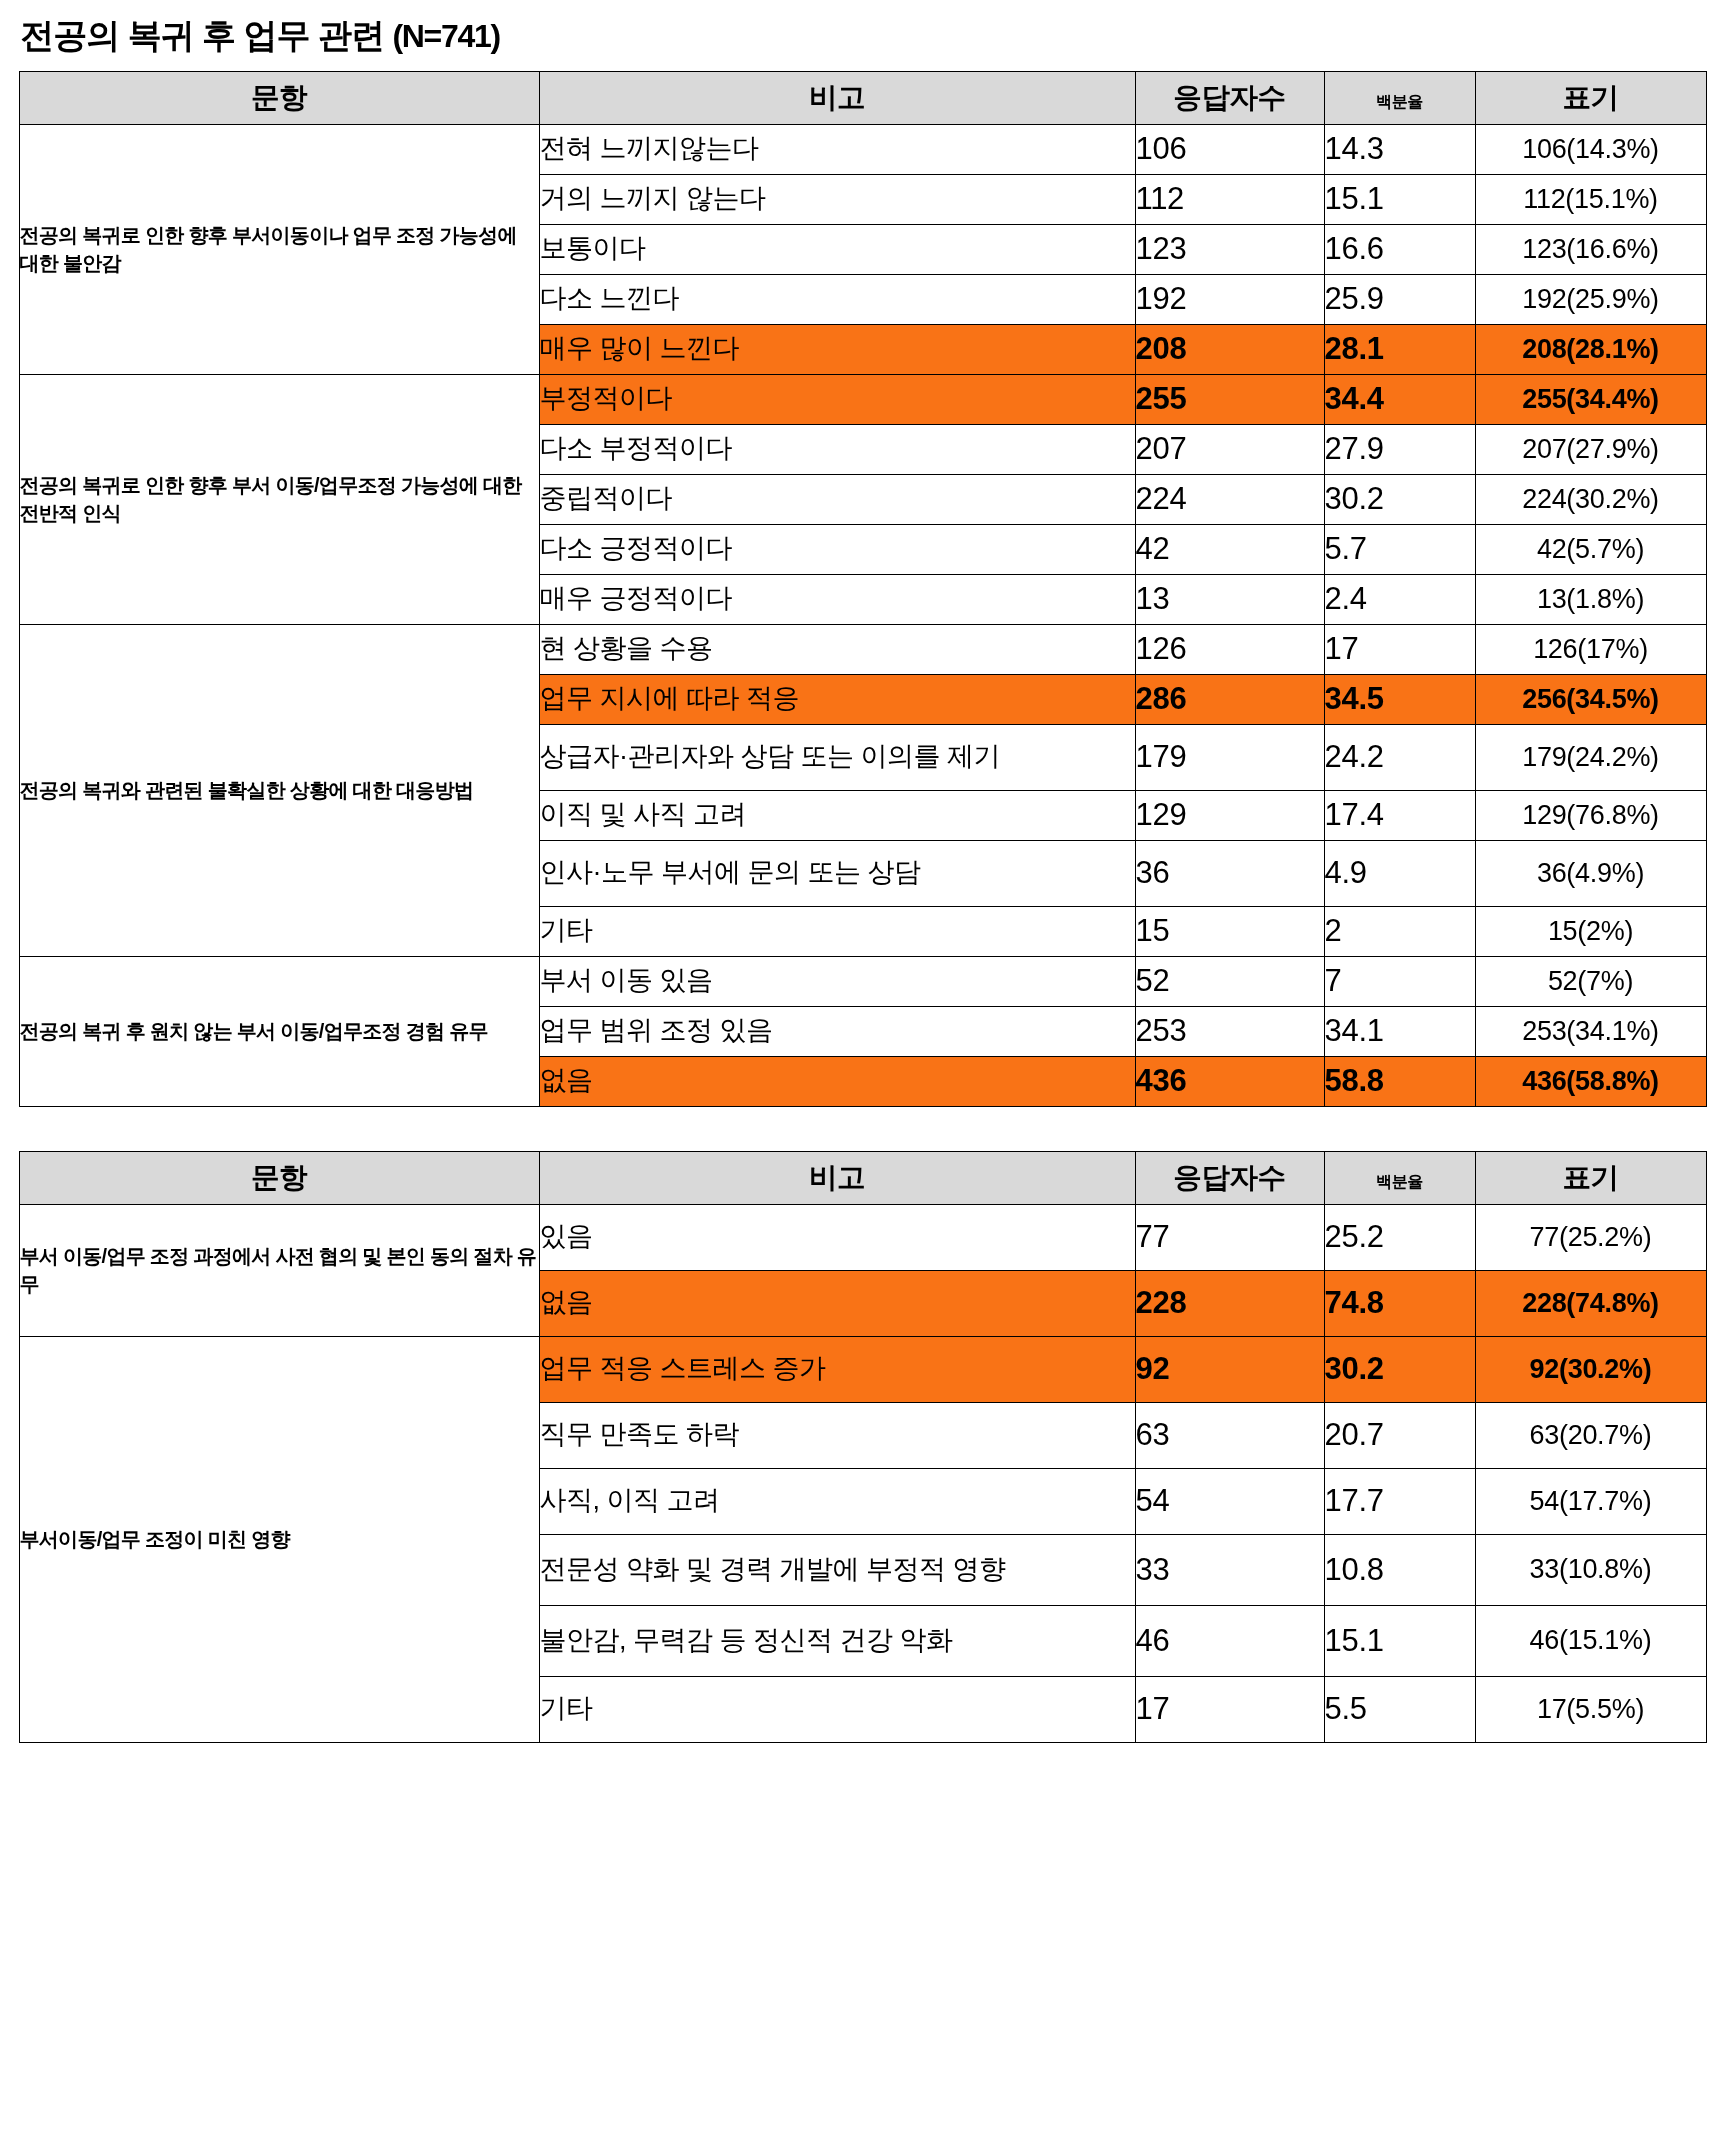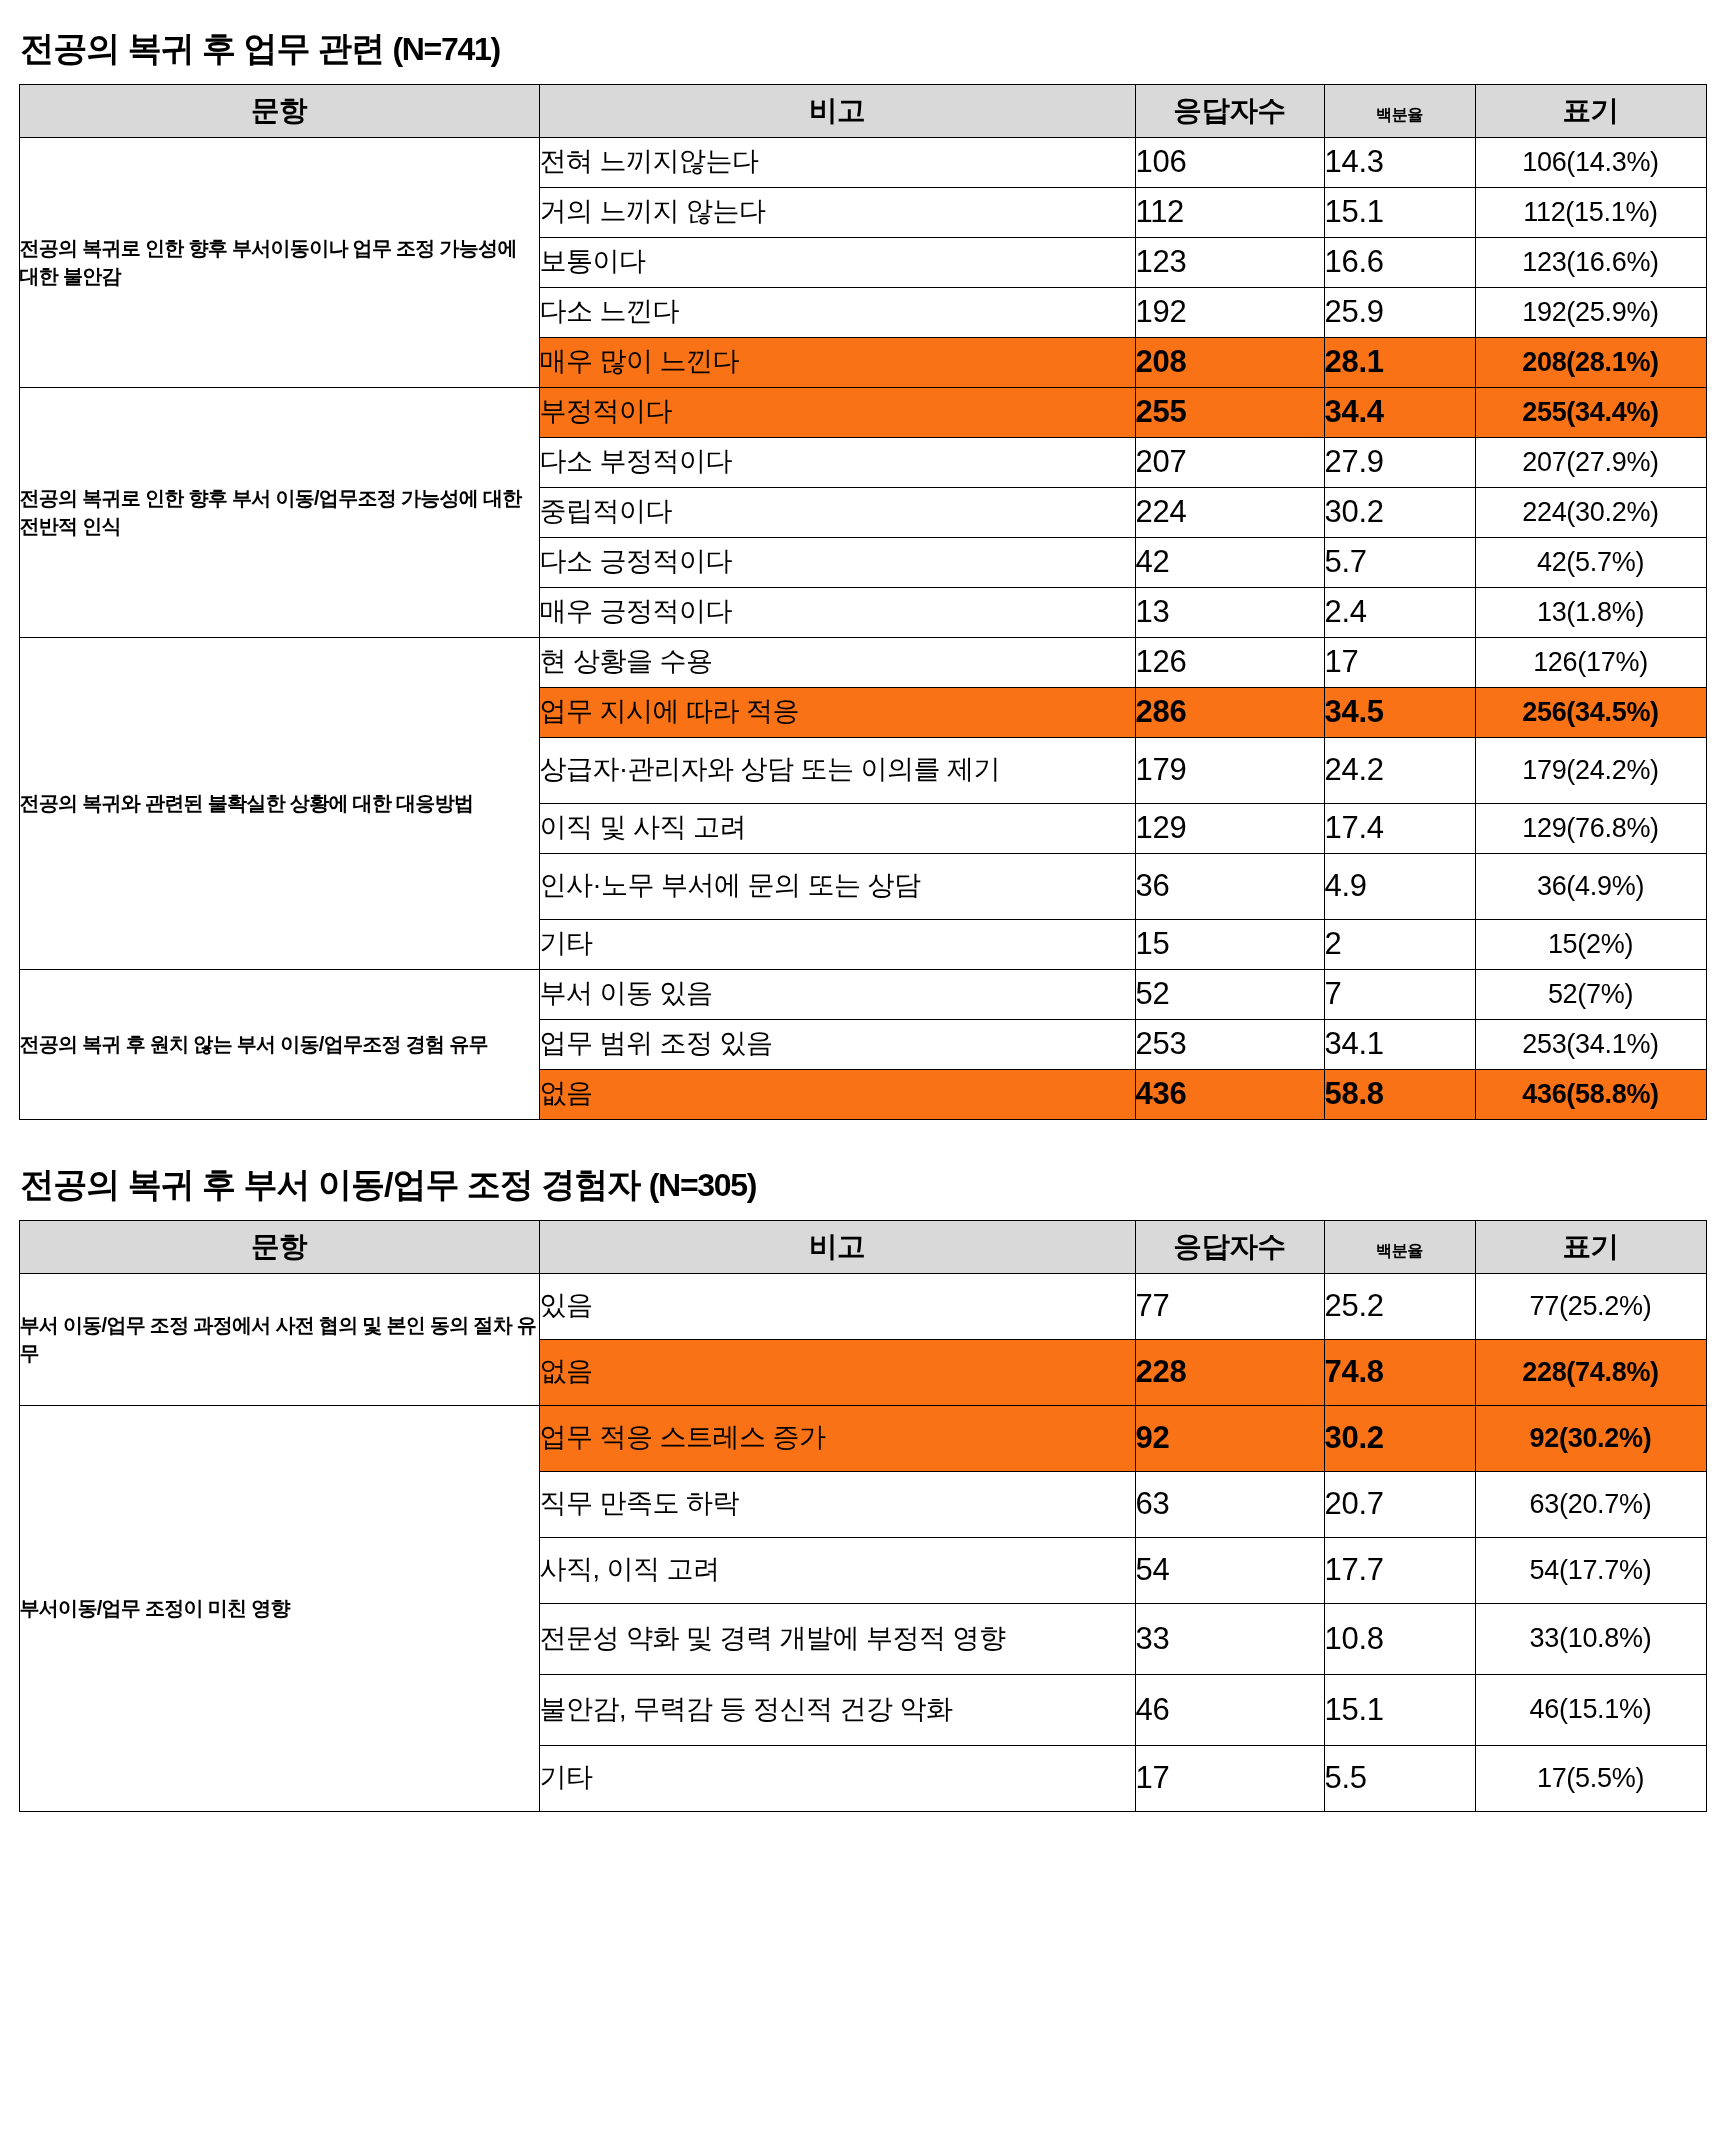--- a/index.html
+++ b/index.html
@@ -10,21 +10,20 @@
   body {
     width: 1718px;
     font-family: "Liberation Sans", "DejaVu Sans", sans-serif;
     color: #000000;
     -webkit-font-smoothing: antialiased;
   }
   .page {
     width: 1616px;
     box-sizing: border-box;
     padding: 15px 18.5px 25px 18.5px;
-    margin-top: 13px;
   }
   .section {
     margin-bottom: 44px;
   }
   .section:last-child { margin-bottom: 0; }
 
   h2.section-title {
     font-size: 34px;
     font-weight: bold;
     margin: 0 0 15px 1.7px;
@@ -244,21 +243,20 @@
             <tr class="hl row-tall">
               <td class="note">없음</td>
               <td class="num">436</td>
               <td class="num">58.8</td>
               <td class="mark">436(58.8%)</td>
             </tr>
           </tbody>
         </table>
       </div>
       <div class="section">
-        <h2 class="section-title"><span>전공의 복귀 후 부서 이동/업무 조정 경험자 </span><span class="n">(N=305)</span></h2>
         <table class="survey">
           <colgroup>
             <col class="c-q">
             <col class="c-note">
             <col class="c-resp">
             <col class="c-pct">
             <col class="c-mark">
           </colgroup>
           <thead>
             <tr>

